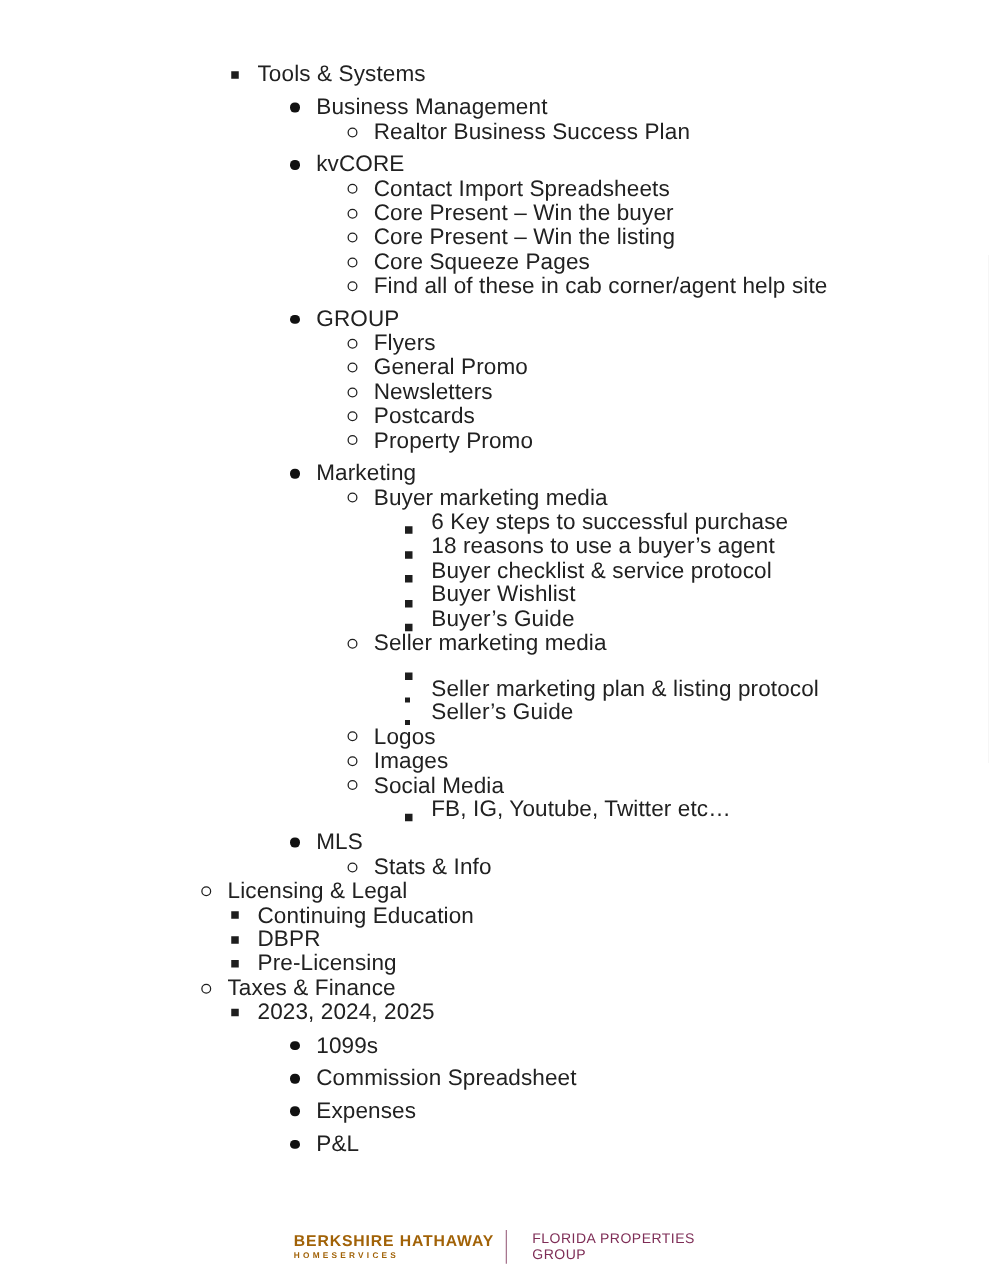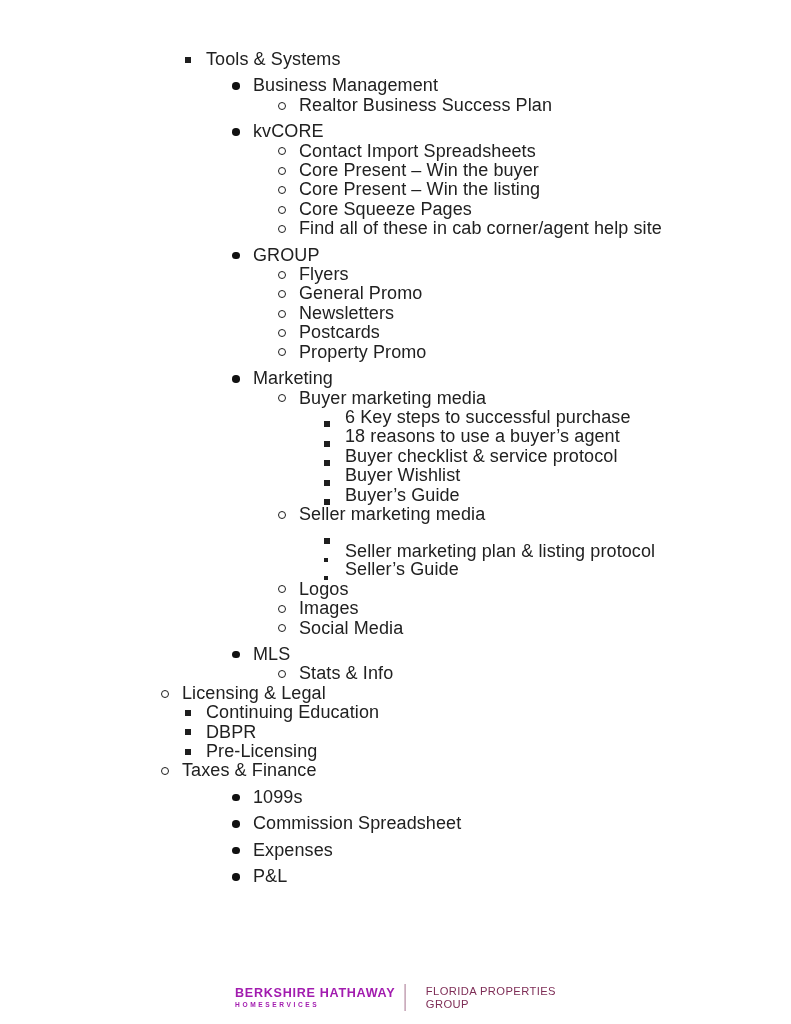--- a/index.html
+++ b/index.html
@@ -287,20 +287,26 @@
       <span class="row-text">Images</span>
     </div>
 
     <div class="row lvl-4">
       <span class="bullet-box">
         <span class="bullet b-circle"></span>
       </span>
       <span class="row-text">Social Media</span>
     </div>
 
+    <div class="row lvl-5">
+      <span class="bullet-box">
+        <span class="bullet b-square"></span>
+      </span>
+      <span class="row-text">FB, IG, Youtube, Twitter etc…</span>
+    </div>
 
     <div class="row lvl-3">
       <span class="bullet-box">
         <span class="bullet b-disc"></span>
       </span>
       <span class="row-text">MLS</span>
     </div>
 
     <div class="row lvl-4">
       <span class="bullet-box">
@@ -337,20 +343,26 @@
       <span class="row-text">Pre-Licensing</span>
     </div>
 
     <div class="row lvl-1">
       <span class="bullet-box">
         <span class="bullet b-circle"></span>
       </span>
       <span class="row-text">Taxes &amp; Finance</span>
     </div>
 
+    <div class="row lvl-2">
+      <span class="bullet-box">
+        <span class="bullet b-square"></span>
+      </span>
+      <span class="row-text">2023, 2024, 2025</span>
+    </div>
 
     <div class="row lvl-3">
       <span class="bullet-box">
         <span class="bullet b-disc"></span>
       </span>
       <span class="row-text">1099s</span>
     </div>
 
     <div class="row lvl-3">
       <span class="bullet-box">
@@ -368,21 +380,21 @@
 
     <div class="row lvl-3">
       <span class="bullet-box">
         <span class="bullet b-disc"></span>
       </span>
       <span class="row-text">P&amp;L</span>
     </div>
   </div>
 
   <div class="footer">
-    <div class="bhhs" style="color: #a21caf;">
+    <div class="bhhs" style="color: #a16207;">
       <div class="bhhs-main">BERKSHIRE HATHAWAY</div>
       <div class="bhhs-sub">HOMESERVICES</div>
     </div>
     <div class="footer-divider" style="background: rgb(165, 115, 141);"></div>
     <div class="fpg" style="color: rgb(126, 45, 86); margin-left: 12px;">
       <div>FLORIDA PROPERTIES</div>
       <div>GROUP</div>
     </div>
   </div>
 

